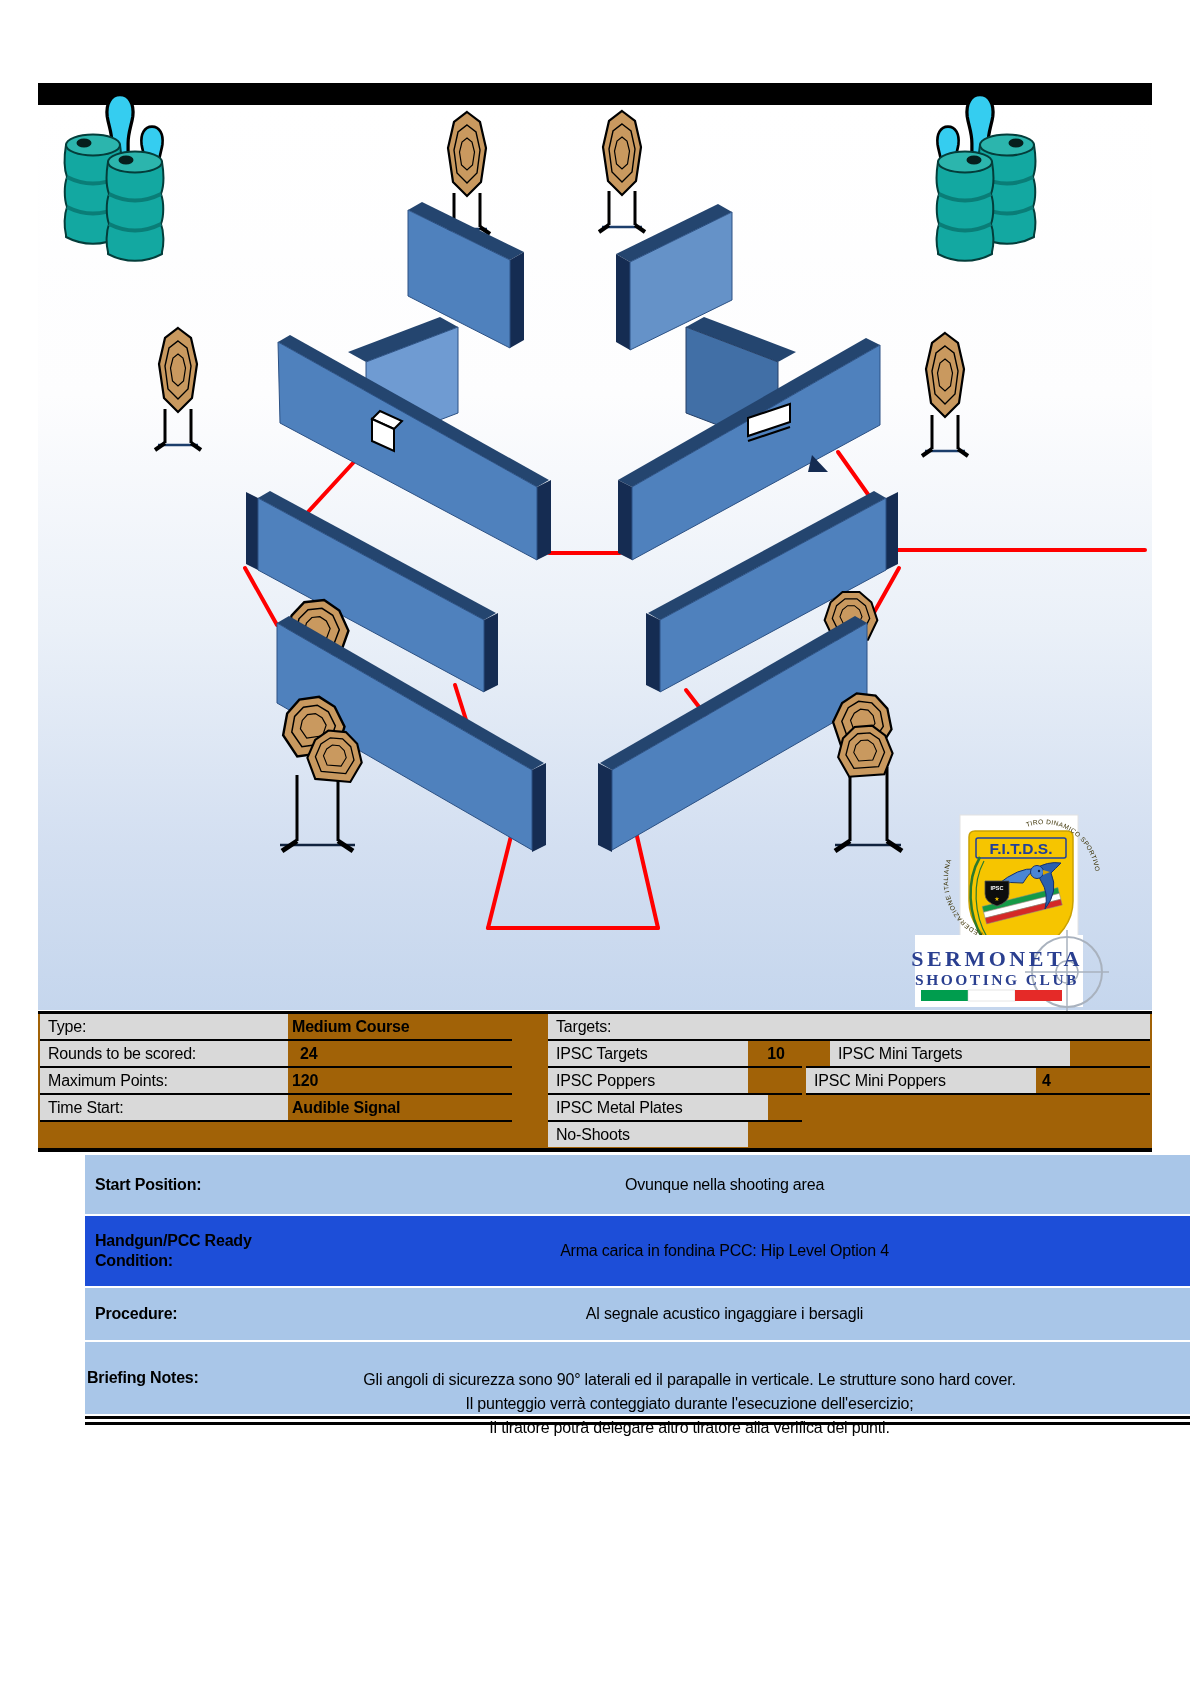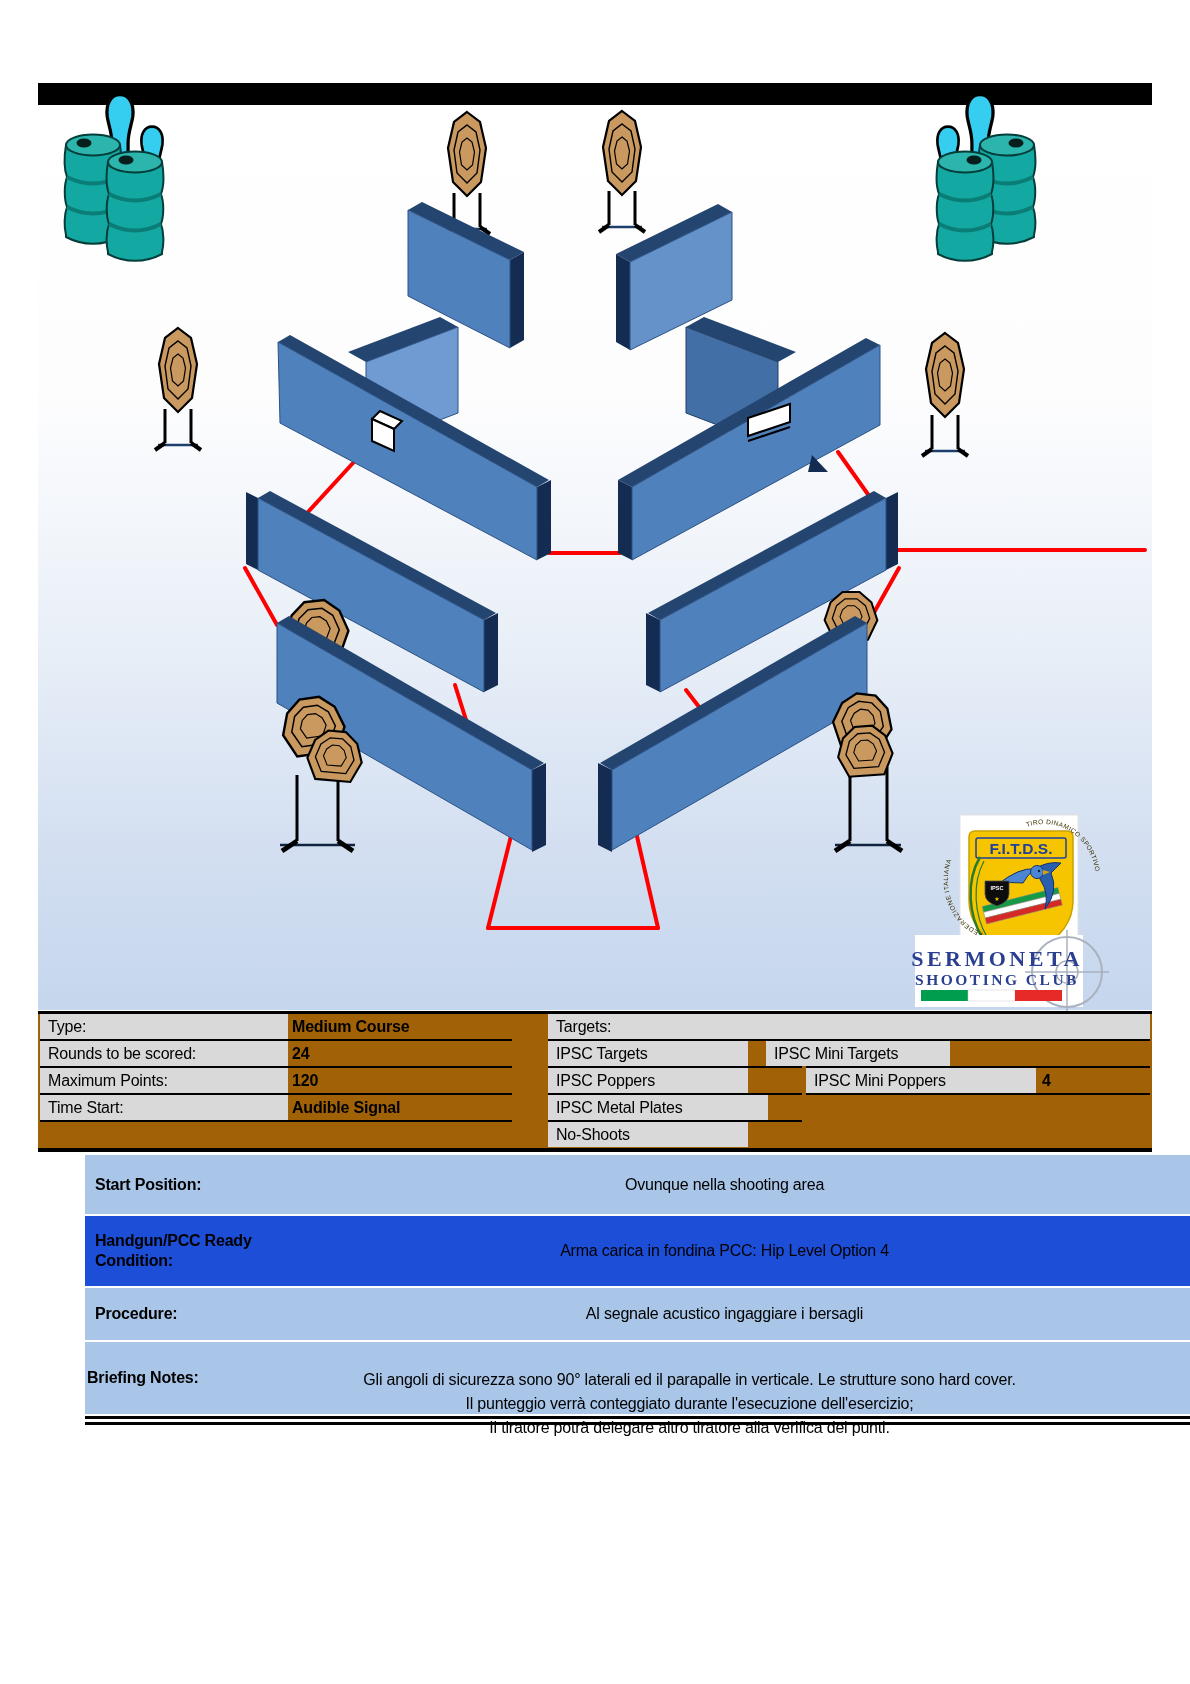--- a/index.html
+++ b/index.html
@@ -271,31 +271,31 @@
   </div>
 
   <div class="t1">
 
     <div class="cell gcell" style="left:2px;top:0;width:248px">Type:</div>
     <div class="cell gcell" style="left:2px;top:27px;width:248px">Rounds to be scored:</div>
     <div class="cell gcell" style="left:2px;top:54px;width:248px">Maximum Points:</div>
     <div class="cell gcell" style="left:2px;top:81px;width:248px">Time Start:</div>
 
     <div class="cell vcell" style="left:254px;top:0;width:218px">Medium Course</div>
-    <div class="cell vcell" style="left:254px;top:27px;width:218px">24</div>
+    <div class="cell vcell" style="left:262px;top:27px;width:218px">24</div>
     <div class="cell vcell" style="left:254px;top:54px;width:218px">120</div>
     <div class="cell vcell" style="left:254px;top:81px;width:218px">Audible Signal</div>
 
     <div class="cell gcell" style="left:510px;top:0;width:602px">Targets:</div>
     <div class="cell gcell" style="left:510px;top:27px;width:200px">IPSC Targets</div>
     <div class="cell vcell" style="left:712px;top:27px;width:52px;text-align:center">10</div>
     <div class="cell gcell" style="left:510px;top:54px;width:200px">IPSC Poppers</div>
     <div class="cell gcell" style="left:510px;top:81px;width:220px">IPSC Metal Plates</div>
     <div class="cell gcell" style="left:510px;top:108px;width:200px">No-Shoots</div>
-    <div class="cell gcell" style="left:728px;top:27px;width:184px">IPSC Mini Targets</div>
+    <div class="cell gcell" style="left:792px;top:27px;width:240px">IPSC Mini Targets</div>
     <div class="cell gcell" style="left:768px;top:54px;width:230px">IPSC Mini Poppers</div>
     <div class="cell vcell" style="left:1004px;top:27px;width:60px"></div>
     <div class="cell vcell" style="left:1004px;top:54px;width:60px">4</div>
 
     <div class="hline" style="left:2px;top:25px;width:472px"></div>
     <div class="hline" style="left:510px;top:25px;width:602px"></div>
     <div class="hline" style="left:2px;top:52px;width:472px"></div>
     <div class="hline" style="left:510px;top:52px;width:254px"></div>
     <div class="hline" style="left:768px;top:52px;width:344px"></div>
     <div class="hline" style="left:2px;top:79px;width:472px"></div>

